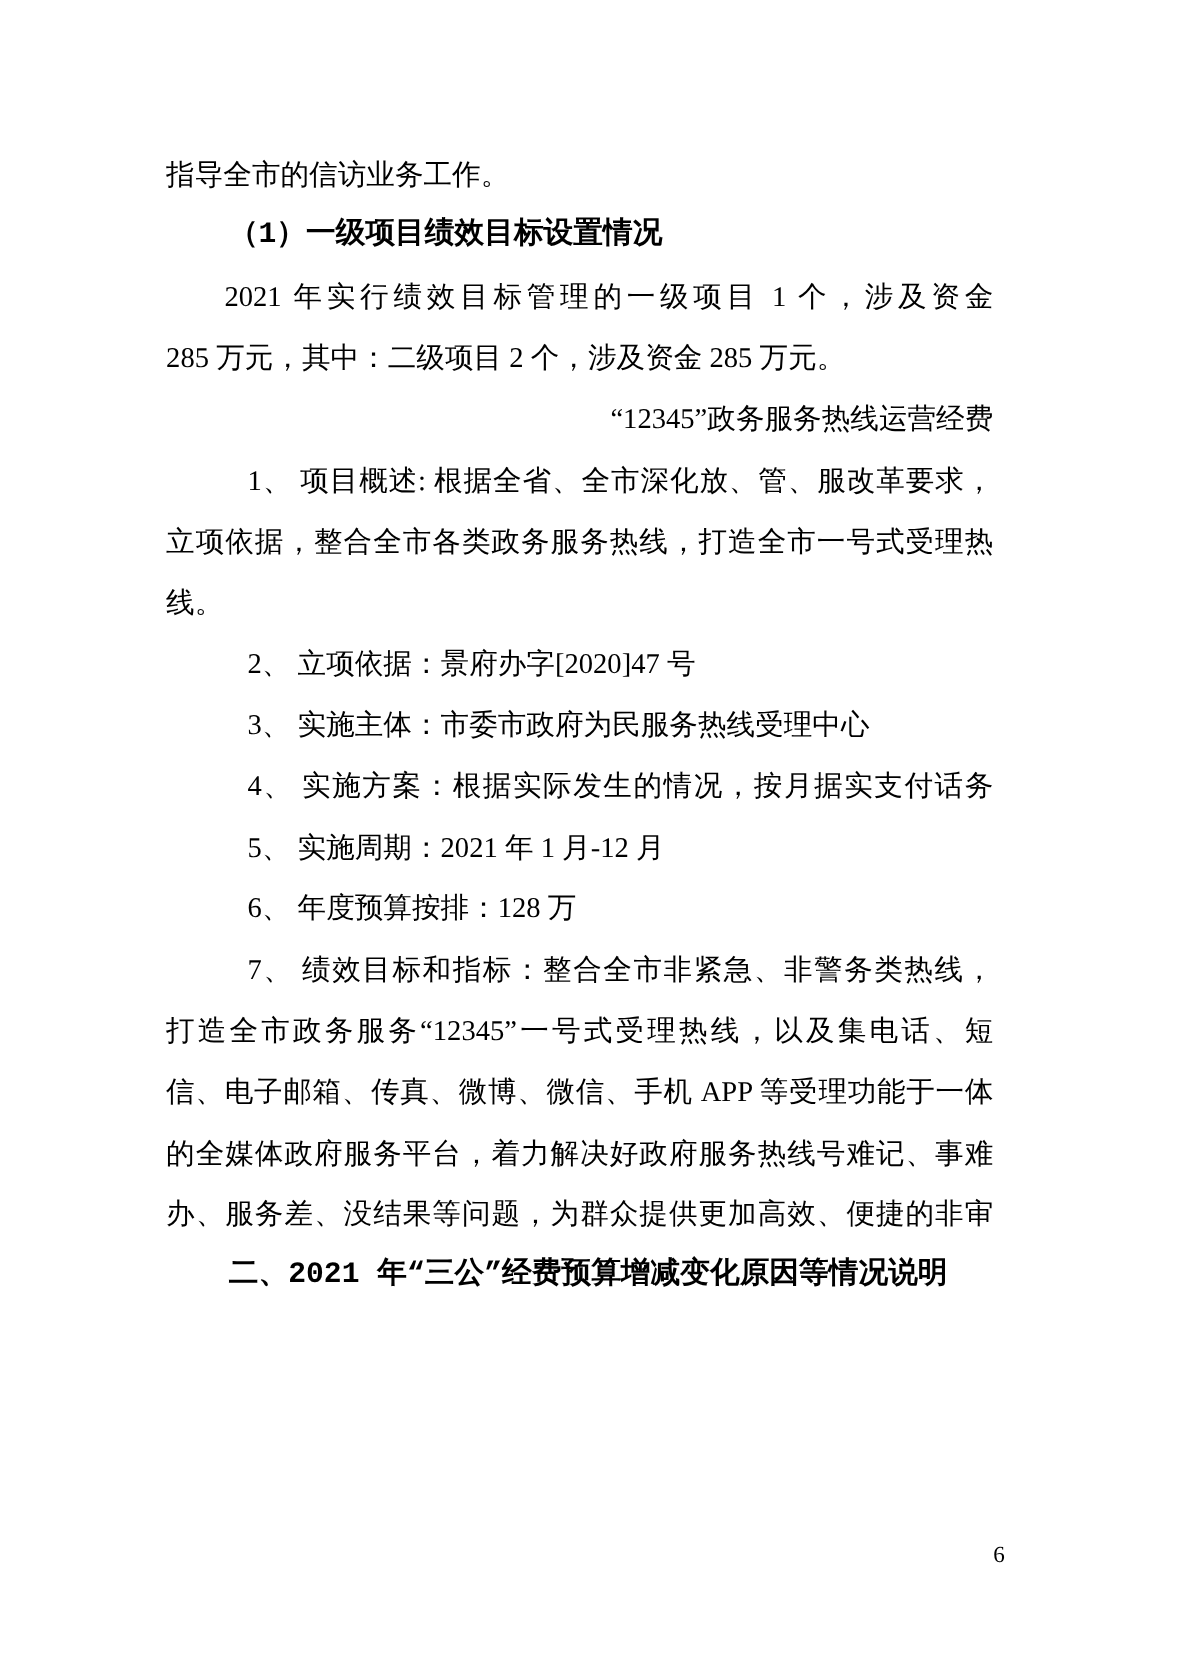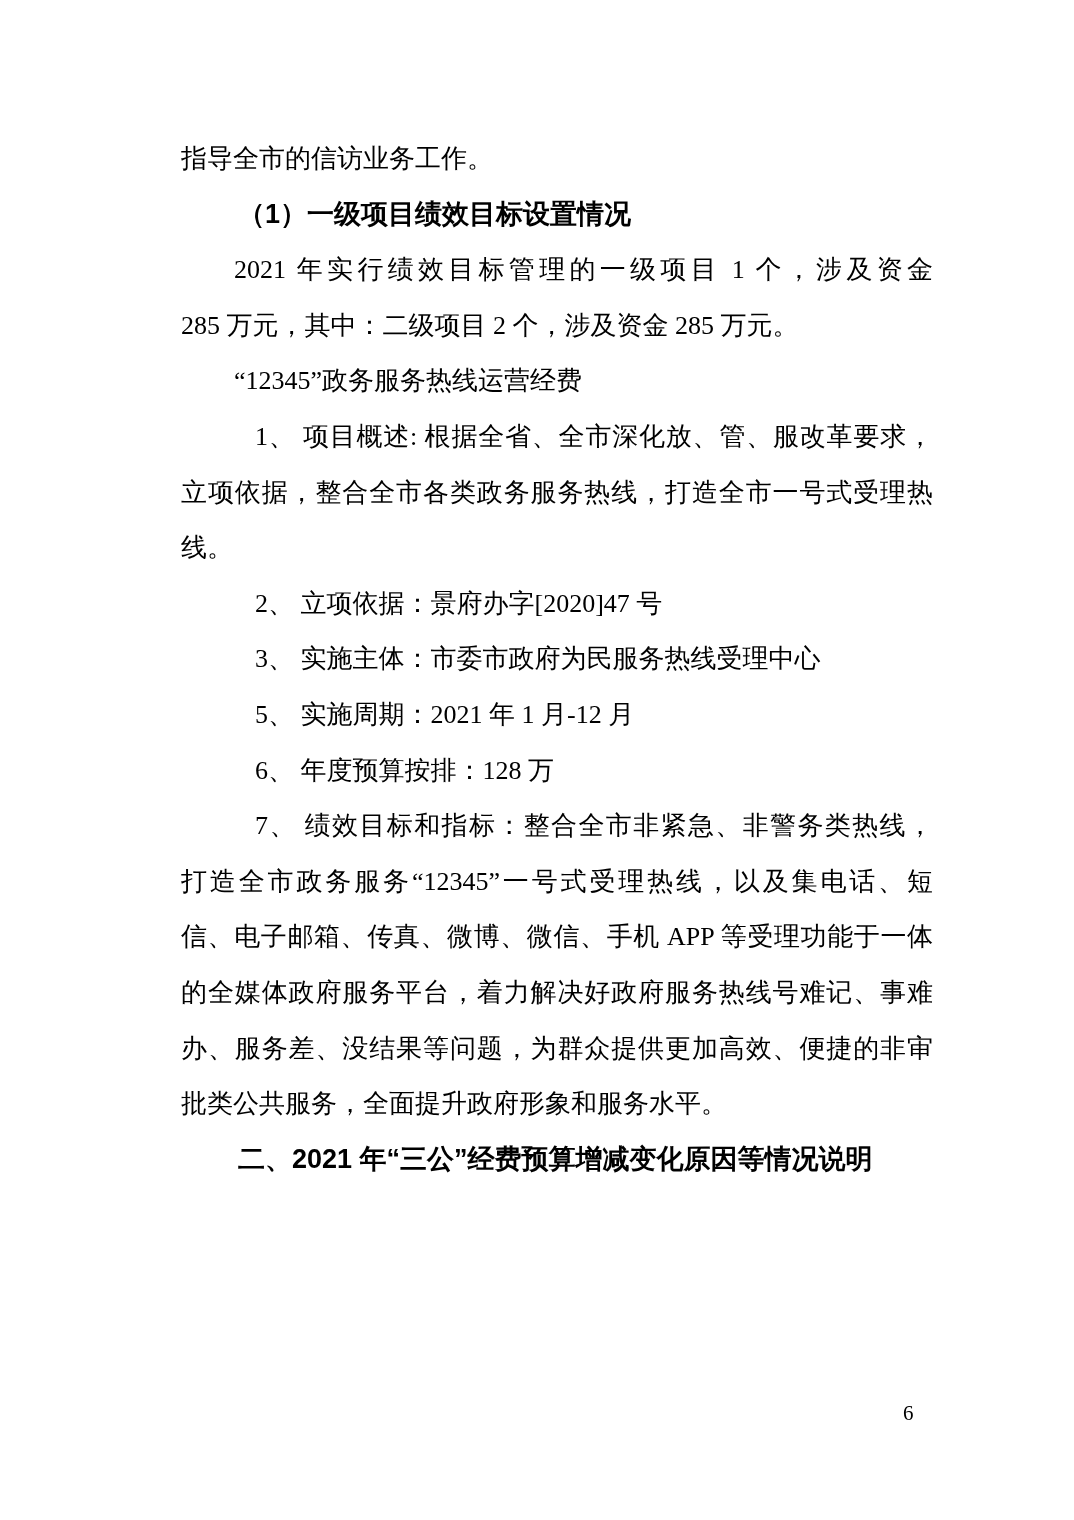--- a/index.html
+++ b/index.html
@@ -10,45 +10,45 @@
   .page {
     position: relative;
     width: 1074px;
     height: 1520px;
     background: #ffffff;
     margin: 0 auto;
     overflow: hidden;
   }
   .content {
     position: absolute;
-    left: 181px;
+    left: 151px;
     top: 131px;
     width: 752px;
   }
   .ln {
     height: 55.6px;
     line-height: 55.6px;
     font-size: 26px;
     font-family: "Liberation Serif", serif;
     color: #000000;
     text-align: left;
     white-space: normal;
   }
   .head {
-    font-family: Liberation Sans, sans-serif;
+    font-family: Liberation Mono, monospace;
     font-weight: bold;
     font-size: 27px;
   }
   .fill {
     text-align: justify;
     text-align-last: justify;
     text-justify: inter-character;
   }
   .ind-head { text-indent: 57px; }
-  .ind-para { text-indent: 53px; }
+  .ind-para { text-indent: 53px; text-align: right; }
   .ind-num  { text-indent: 74px; }
   .page-number {
     position: absolute;
     left: 903px;
     top: 1400px;
     font-size: 21px;
     line-height: 26px;
     font-family: "Liberation Serif", serif;
     color: #000000;
   }
@@ -61,24 +61,24 @@
     <div class="ln">指导全市的信访业务工作。</div>
     <div class="ln head ind-head">（1）一级项目绩效目标设置情况</div>
     <div class="ln ind-para fill">2021 年实行绩效目标管理的一级项目 1 个，涉及资金</div>
     <div class="ln">285 万元，其中：二级项目 2 个，涉及资金 285 万元。</div>
     <div class="ln ind-para">“12345”政务服务热线运营经费</div>
     <div class="ln ind-num fill">1、 项目概述: 根据全省、全市深化放、管、服改革要求，</div>
     <div class="ln fill">立项依据，整合全市各类政务服务热线，打造全市一号式受理热</div>
     <div class="ln">线。</div>
     <div class="ln ind-num">2、 立项依据：景府办字[2020]47 号</div>
     <div class="ln ind-num">3、 实施主体：市委市政府为民服务热线受理中心</div>
+    <div class="ln ind-num fill">4、 实施方案：根据实际发生的情况，按月据实支付话务</div>
     <div class="ln ind-num">5、 实施周期：2021 年 1 月-12 月</div>
     <div class="ln ind-num">6、 年度预算按排：128 万</div>
     <div class="ln ind-num fill">7、 绩效目标和指标：整合全市非紧急、非警务类热线，</div>
     <div class="ln fill">打造全市政务服务“12345”一号式受理热线，以及集电话、短</div>
     <div class="ln fill">信、电子邮箱、传真、微博、微信、手机 APP 等受理功能于一体</div>
     <div class="ln fill">的全媒体政府服务平台，着力解决好政府服务热线号难记、事难</div>
     <div class="ln fill">办、服务差、没结果等问题，为群众提供更加高效、便捷的非审</div>
-    <div class="ln">批类公共服务，全面提升政府形象和服务水平。</div>
     <div class="ln head ind-head">二、2021 年“三公”经费预算增减变化原因等情况说明</div>
   </div>
   <div class="page-number">6</div>
 </div>
 
 </body></html>

